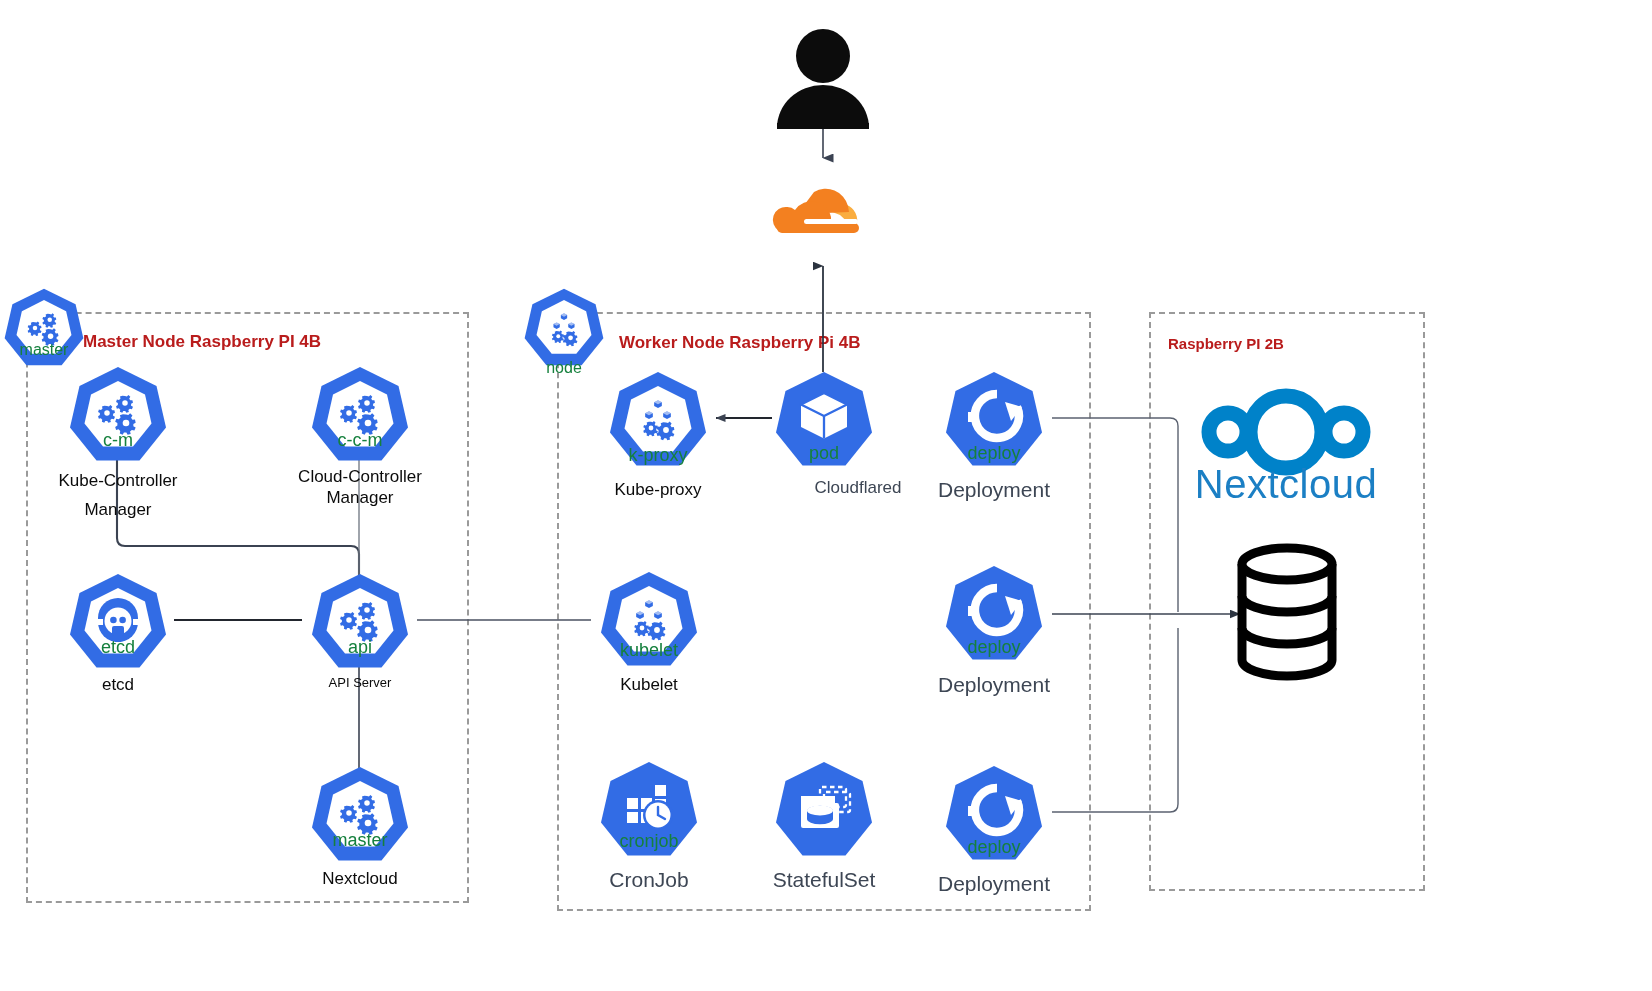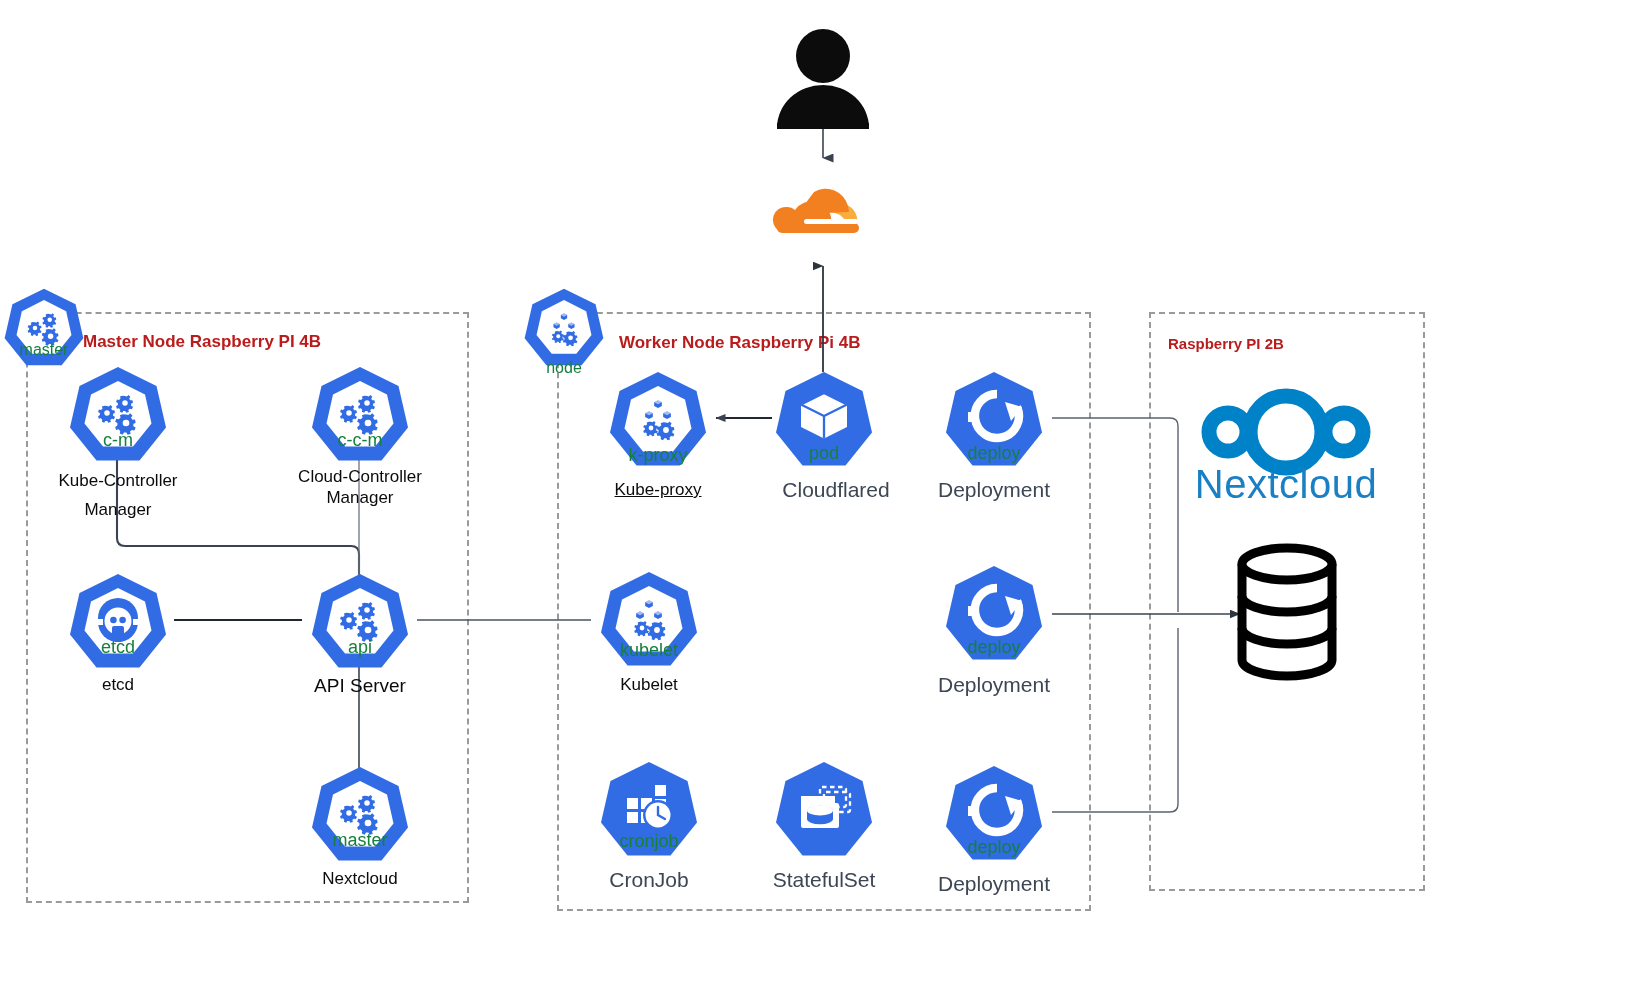--- a/index.html
+++ b/index.html
@@ -360,26 +360,26 @@
   <div class="badge-text" style="left:774px;top:443px;width:100px;font-size:18px;">pod</div>
   <div class="badge-text" style="left:944px;top:443px;width:100px;font-size:18px;">deploy</div>
   <div class="badge-text" style="left:944px;top:637px;width:100px;font-size:18px;">deploy</div>
   <div class="badge-text" style="left:944px;top:837px;width:100px;font-size:18px;">deploy</div>
 
   <div class="caption small" style="left:18px;top:466px;width:200px;font-size:17px;line-height:29px;white-space:pre-line;">Kube-Controller
 Manager</div>
   <div class="caption small" style="left:260px;top:466px;width:200px;font-size:17px;line-height:21px;white-space:pre-line;">Cloud-Controller
 Manager</div>
   <div class="caption small" style="left:18px;top:675px;width:200px;font-size:17px;">etcd</div>
-  <div class="caption small" style="left:260px;top:675px;width:200px;font-size:19px;">API Server</div>
+  <div class="caption small" style="left:260px;top:675px;width:200px;font-size:13px;">API Server</div>
   <div class="caption small" style="left:260px;top:869px;width:200px;font-size:17px;">Nextcloud</div>
-  <div class="caption small" style="left:558px;top:480px;width:200px;font-size:17px;text-decoration:underline;">Kube-proxy</div>
+  <div class="caption small" style="left:558px;top:480px;width:200px;font-size:17px;">Kube-proxy</div>
   <div class="caption small" style="left:549px;top:675px;width:200px;font-size:17px;">Kubelet</div>
   <div class="caption" style="left:549px;top:868px;width:200px;font-size:21px;">CronJob</div>
-  <div class="caption" style="left:736px;top:478px;width:200px;font-size:21px;">Cloudflared</div>
+  <div class="caption" style="left:758px;top:478px;width:200px;font-size:17px;">Cloudflared</div>
   <div class="caption" style="left:894px;top:478px;width:200px;font-size:21px;">Deployment</div>
   <div class="caption" style="left:894px;top:673px;width:200px;font-size:21px;">Deployment</div>
   <div class="caption" style="left:894px;top:872px;width:200px;font-size:21px;">Deployment</div>
   <div class="caption" style="left:724px;top:868px;width:200px;font-size:21px;">StatefulSet</div>
 
   <div style="position:absolute;left:1186px;top:462px;width:200px;text-align:center;color:#1b7fc4;font-size:40px;letter-spacing:0.5px;">Nextcloud</div>
 
 </div>
 
 </body></html>

